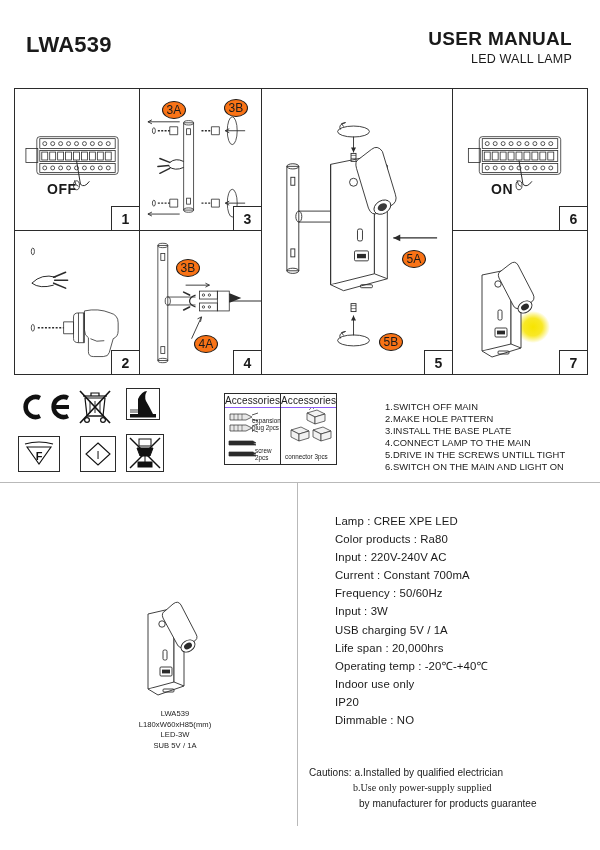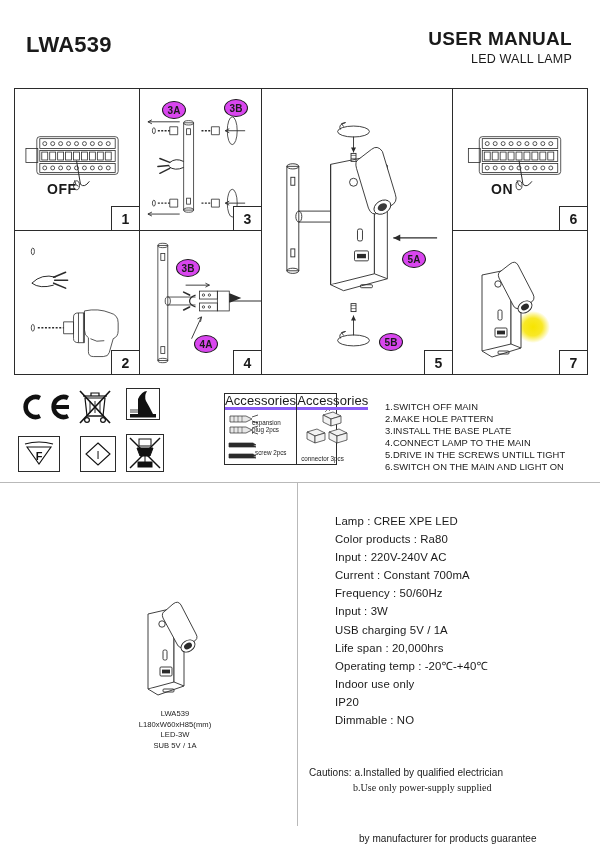--- a/index.html
+++ b/index.html
@@ -26,35 +26,35 @@
   .c4{left:125px;top:142px;width:122px;height:143px;border-right:1px solid #2b2b2b;}
   .c5{left:247px;top:0;width:191px;height:285px;border-right:1px solid #2b2b2b;}
   .c6{left:438px;top:0;width:134px;height:142px;border-bottom:1px solid #2b2b2b;}
   .c7{left:438px;top:142px;width:134px;height:143px;}
   .cellnum{position:absolute;right:0;bottom:0;width:27px;height:23px;
     border-left:1px solid #2b2b2b;border-top:1px solid #2b2b2b;
     display:flex;align-items:center;justify-content:center;
     font-size:14px;font-weight:bold;background:#fff;}
   .art{position:absolute;left:0;top:0;width:100%;height:100%;}
   .callout{position:absolute;border:1.3px solid #1a1a1a;border-radius:50%;
-    font-size:10px;font-weight:bold;display:flex;align-items:center;justify-content:center;
-    width:22px;height:16px;background:#d946ef;letter-spacing:.2px;}
+    font-size:12px;font-weight:normal;display:flex;align-items:center;justify-content:center;
+    width:22px;height:16px;background:#f97316;letter-spacing:.2px;}
   .onoff{position:absolute;font-size:14px;font-weight:bold;letter-spacing:.5px;}
 
   
   .symbols{position:absolute;left:18px;top:388px;width:200px;height:92px;}
   .sym{position:absolute;}
   .symbox{border:1px solid #2b2b2b;box-sizing:border-box;background:#fff;}
 
   
   .acc{position:absolute;left:224px;top:393px;width:113px;height:72px;
     border:1px solid #2b2b2b;box-sizing:border-box;display:flex;}
   .acc-col{flex:1;box-sizing:border-box;position:relative;}
   .acc-col.first{border-right:1px solid #2b2b2b;}
-  .acc-head{height:13px;border-bottom:3px solid #8b5cf6;font-size:13px;
+  .acc-head{height:13px;border-bottom:1px solid #8b5cf6;font-size:10px;
     display:flex;align-items:center;justify-content:center;letter-spacing:.1px;}
   .acc-body{position:relative;height:58px;}
   .acc-label{position:absolute;font-size:6.3px;line-height:1.15;letter-spacing:0;}
 
   
   .steps{position:absolute;left:385px;top:401px;font-size:9.4px;line-height:12.1px;letter-spacing:.05px;}
   .steps div{white-space:nowrap;}
 
   
   .hdiv{position:absolute;left:0;top:482px;width:600px;height:1px;background:#b9b9b9;}
@@ -66,21 +66,21 @@
   .product-label{margin-top:4px;font-size:7.6px;line-height:10.6px;letter-spacing:.05px;}
 
   
   .specs{position:absolute;left:335px;top:512px;font-size:11.4px;line-height:18.1px;letter-spacing:.1px;}
   .specs div{white-space:nowrap;}
 
   
   .cautions{position:absolute;left:309px;top:765px;font-size:10px;line-height:15.3px;letter-spacing:.05px;}
   .cautions div{white-space:nowrap;}
   .caut-ind{padding-left:44px;font-family:Liberation Serif, serif;}
-  .caut-ind2{padding-left:50px;margin-top:35px;}
+  .caut-ind2{padding-left:50px;}
 </style>
 </head>
 <body>
 
 <div class="page">
 
   <div class="header">
     <div class="model-code">LWA539</div>
     <div class="title-wrap">
       <div class="doc-title">USER MANUAL</div>

